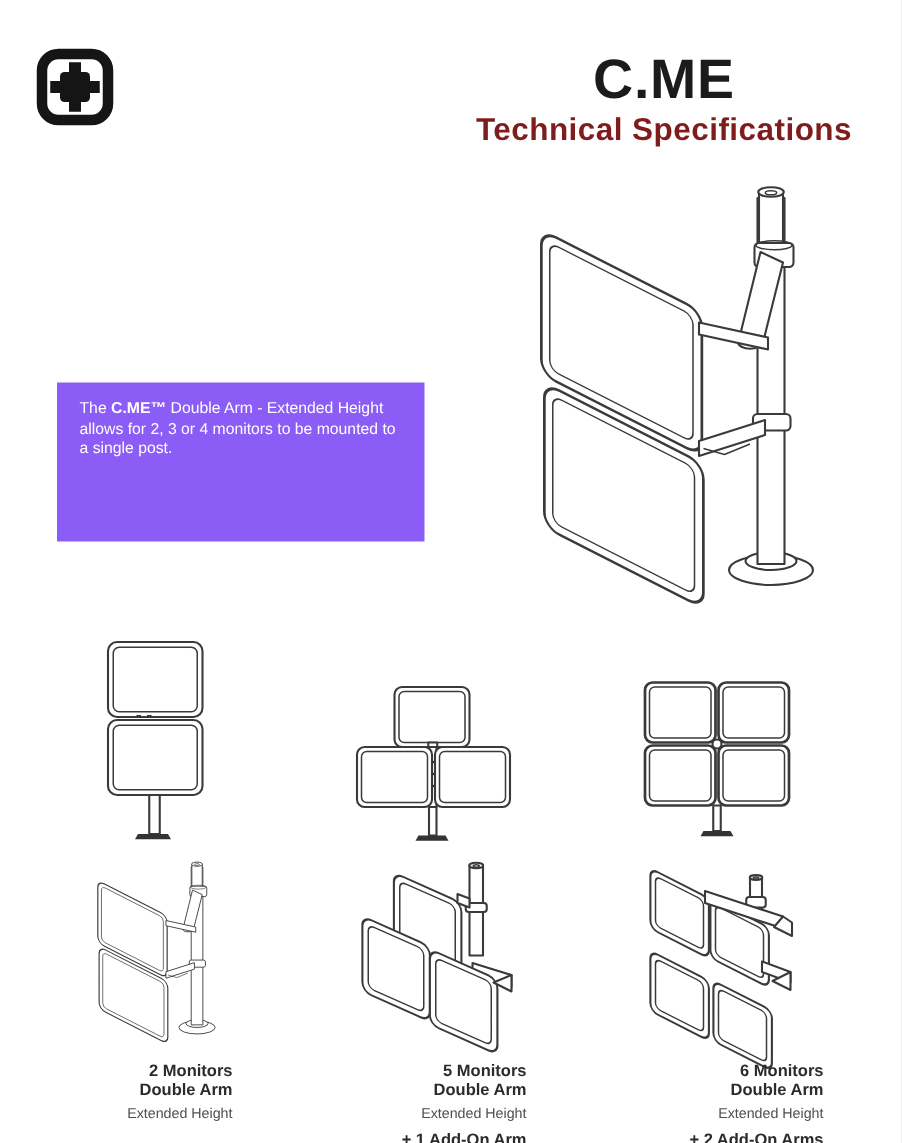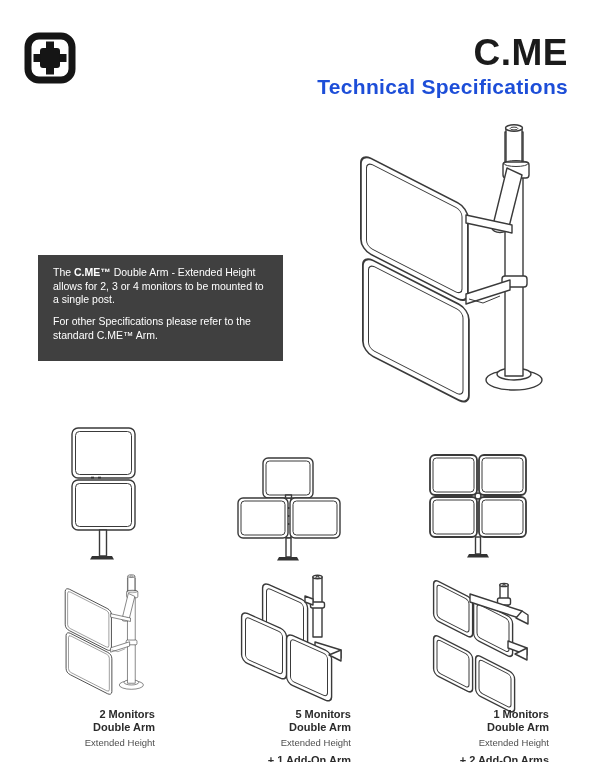--- a/index.html
+++ b/index.html
@@ -7,29 +7,29 @@
   .page {
     position: relative;
     width: 601px; height: 762px;
     background: #ffffff;
     font-family: "Liberation Sans", sans-serif;
     overflow: hidden;
   }
   
   .logo { position:absolute; left:24px; top:32px; width:52px; height:52px; }
   .header-text {
-    position:absolute; right:33px; top:34px; text-align:right; color:#1b1b1b;
+    position:absolute; right:33px; top:34px; text-align:center; color:#1b1b1b;
   }
   .product-title { font-size:37px; font-weight:800; letter-spacing:0.5px; line-height:1; }
   .product-subtitle { font-size:15.2px; font-weight:800; letter-spacing:0.2px; margin-top:3px; }
-  .doc-type { font-size:21px; font-weight:700; color:#1d4ed8; margin-top:4px; letter-spacing:0.3px; }
+  .doc-type { font-size:21px; font-weight:700; color:#7f1d1d; margin-top:4px; letter-spacing:0.3px; }
   
   .info-box {
     position:absolute; left:38px; top:255px; width:245px; height:106px;
-    background:#404040; color:#ffffff; padding:11px 15px;
+    background:#8b5cf6; color:#ffffff; padding:11px 15px;
     font-size:10.5px; line-height:1.3;
   }
   .info-box p + p { margin-top:8px; }
   .info-box b { font-weight:800; }
   
   svg.draw { position:absolute; overflow:visible; }
   .shp { fill:#ffffff; stroke:#3a3a3a; stroke-width:1.4; stroke-linejoin:round; }
   .shp2{ fill:#ffffff; stroke:#3a3a3a; stroke-width:1.8; stroke-linejoin:round; }
   .thin{ fill:none; stroke:#3a3a3a; stroke-width:1; stroke-linejoin:round; }
   .drk { fill:#333333; stroke:none; }
@@ -140,21 +140,20 @@
     <rect x="35.5" y="22" width="7" height="8" fill="#151515"></rect>
   </svg>
 
   <div class="header-text">
     <div class="product-title">C.ME</div>
     <div class="doc-type">Technical Specifications</div>
   </div>
 
   <div class="info-box">
     <p><span>The </span><b>C.ME™</b><span> Double Arm - Extended Height allows for 2, 3 or 4 monitors to be mounted to a single post.</span></p>
-    <p>For other Specifications please refer to the standard C.ME™ Arm.</p>
   </div>
 
   <svg class="draw" style="left:328px; top:112px;" width="250" height="300" viewBox="0 0 250 300">
     <use href="#persp2m"></use>
   </svg>
 
   <svg class="draw" style="left:40px; top:425px;" width="100" height="140" viewBox="0 0 100 140">
     <rect class="shp" x="32" y="3" width="63" height="50" rx="6"></rect>
     <rect class="thin" x="35.5" y="6.5" width="56" height="43" rx="4"></rect>
     <rect class="shp" x="32" y="55" width="63" height="50" rx="6"></rect>
@@ -210,19 +209,19 @@
     <div class="cap-height">Extended Height</div>
 
   </div>
   <div class="caption" style="left:231px;">
     <div class="cap-line">5 Monitors</div>
     <div class="cap-line">Double Arm</div>
     <div class="cap-height">Extended Height</div>
     <div class="cap-addon">+ 1 Add-On Arm</div>
   </div>
   <div class="caption" style="left:429px;">
-    <div class="cap-line">1 Monitors</div>
+    <div class="cap-line">6 Monitors</div>
     <div class="cap-line">Double Arm</div>
     <div class="cap-height">Extended Height</div>
     <div class="cap-addon">+ 2 Add-On Arms</div>
   </div>
 
 </div>
 
 </body></html>

